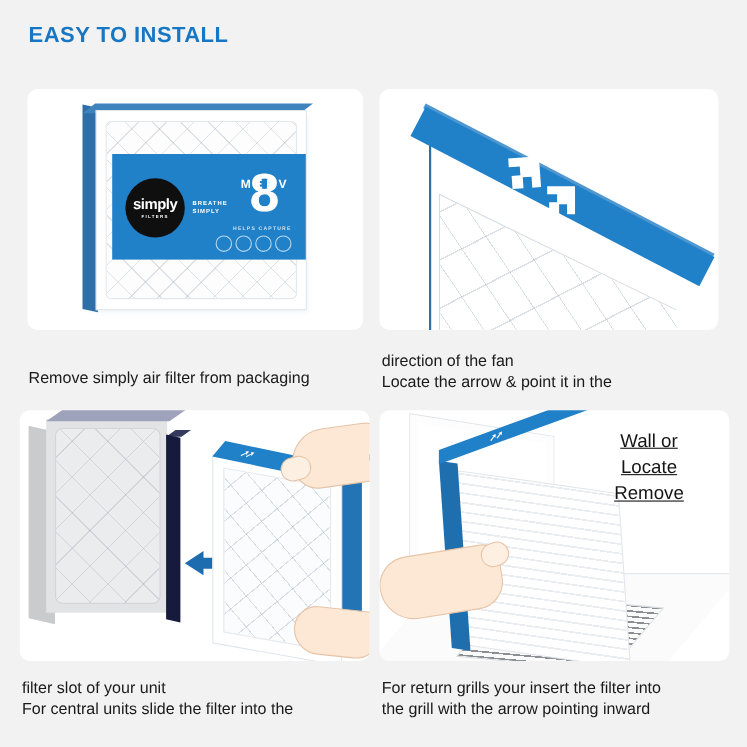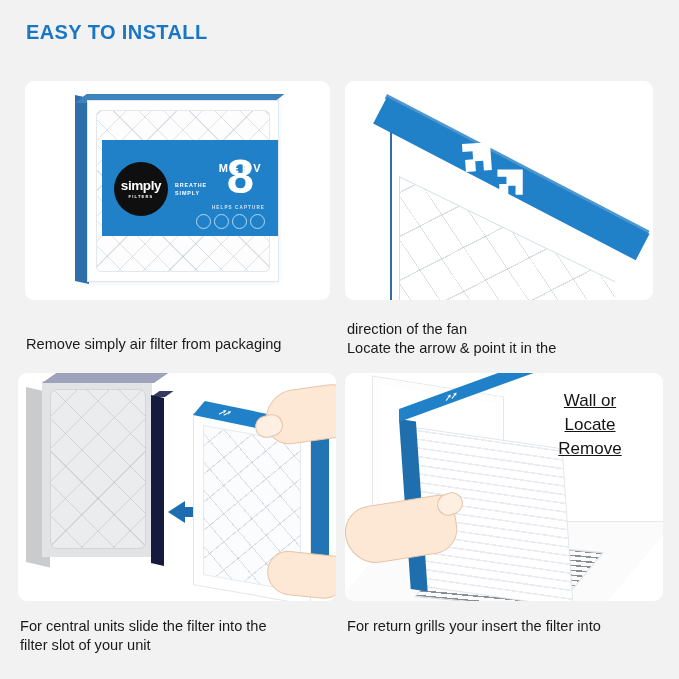--- a/index.html
+++ b/index.html
@@ -337,22 +337,22 @@
         <div class="p3-f-top">
           <span class="arrow-badge" style="left:24px;top:2px;">➚➚</span>
         </div>
         <div class="p3-hand-top"></div>
         <div class="p3-thumb-top"></div>
         <div class="p3-hand-bot"></div>
       </div>
     </div>
   </div>
   <div class="caption" id="cap3">
+    <div>filter slot of your unit</div>
     <div>For central units slide the filter into the</div>
-    <div>filter slot of your unit</div>
   </div>
 
   <div class="card" id="card4">
     <div class="card-art">
       <div class="p4-ceiling"></div>
       <div class="p4-vent"></div>
       <div class="p4-cavity"></div>
       <div class="p4-open"></div>
 
       <div class="p4-cover">
@@ -367,15 +367,16 @@
 
       <div class="p4-note">
         <div>Wall or</div>
         <div>Locate</div>
         <div>Remove</div>
       </div>
     </div>
   </div>
   <div class="caption" id="cap4">
     <div>For return grills your insert the filter into</div>
+    <div>the grill with the arrow pointing inward</div>
   </div>
 
 </div>
 
 </body></html>

